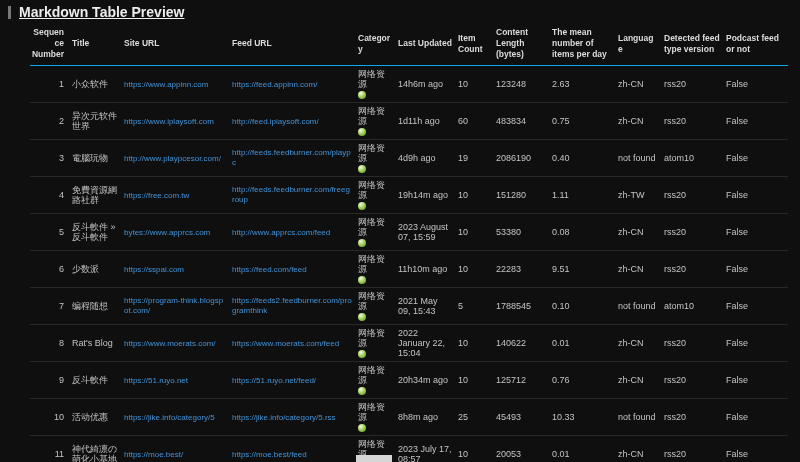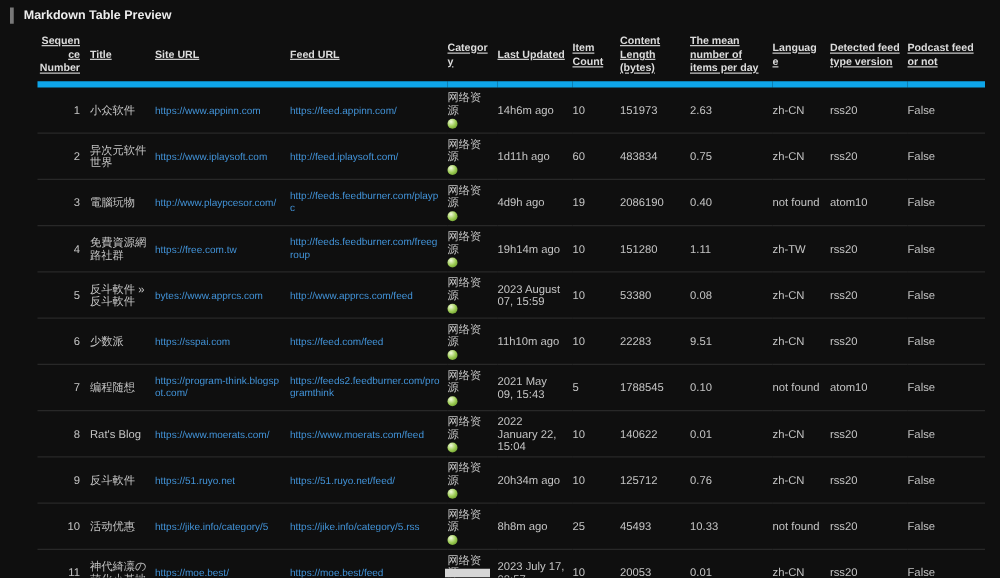--- a/index.html
+++ b/index.html
@@ -12,39 +12,39 @@
     position:relative;
   }
   .preview-header{
     display:flex;align-items:center;
     padding:5px 0 2px 8px;height:15px;
   }
   .vbar{
     width:3px;height:13px;background:#787878;margin-right:8px;flex:0 0 auto;
   }
   .page-title{
-    font-size:10px;font-weight:bold;color:#ededed;margin:0;line-height:13px;
+    font-size:14px;font-weight:bold;color:#ededed;margin:0;line-height:13px;text-decoration:underline;
   }
   .table-wrap{padding:0 10px 0 30px;}
   table{
     width:758px;border-collapse:collapse;table-layout:fixed;
   }
   col.col-seq{width:42px}
   col.col-title{width:52px}
   col.col-site_url{width:108px}
   col.col-feed_url{width:126px}
   col.col-category{width:40px}
   col.col-last_updated{width:60px}
   col.col-item_count{width:38px}
   col.col-content_length{width:56px}
   col.col-mean_items{width:66px}
   col.col-language{width:46px}
   col.col-feed_type{width:62px}
   col.col-podcast{width:62px}
-  thead tr{border-bottom:5px solid #0ea5e9;text-decoration:underline;}
+  thead tr{border-bottom:1px solid #0ea5e9;}
   tbody tr{border-bottom:1px solid #282828;}
   th{
     font-size:8.5px;font-weight:bold;color:#dcdcdc;
     text-align:left;vertical-align:middle;
     padding:5px 6px 5px 0;line-height:11px;
     overflow-wrap:break-word;
   }
   td{
     font-size:9px;color:#c4c4c4;
     vertical-align:middle;text-align:left;
@@ -113,21 +113,21 @@
           <td class="cell-seq"><span>1</span></td>
           <td class="cell-title"><span>小众软件</span></td>
           <td class="cell-site_url"><a href="#" class="link">https://www.appinn.com</a></td>
           <td class="cell-feed_url"><a href="#" class="link">https://feed.appinn.com/</a></td>
           <td class="cell-category">
             <span class="cat-text">网络资源</span>
             <div class="green-dot"></div>
           </td>
           <td class="cell-last_updated"><span>14h6m ago</span></td>
           <td class="cell-item_count"><span>10</span></td>
-          <td class="cell-content_length"><span>151973</span></td>
+          <td class="cell-content_length"><span>123248</span></td>
           <td class="cell-mean_items"><span>2.63</span></td>
           <td class="cell-language"><span>zh-CN</span></td>
           <td class="cell-feed_type"><span>rss20</span></td>
           <td class="cell-podcast"><span>False</span></td>
         </tr>
         <tr>
           <td class="cell-seq"><span>2</span></td>
           <td class="cell-title"><span>异次元软件世界</span></td>
           <td class="cell-site_url"><a href="#" class="link">https://www.iplaysoft.com</a></td>
           <td class="cell-feed_url"><a href="#" class="link">http://feed.iplaysoft.com/</a></td>

